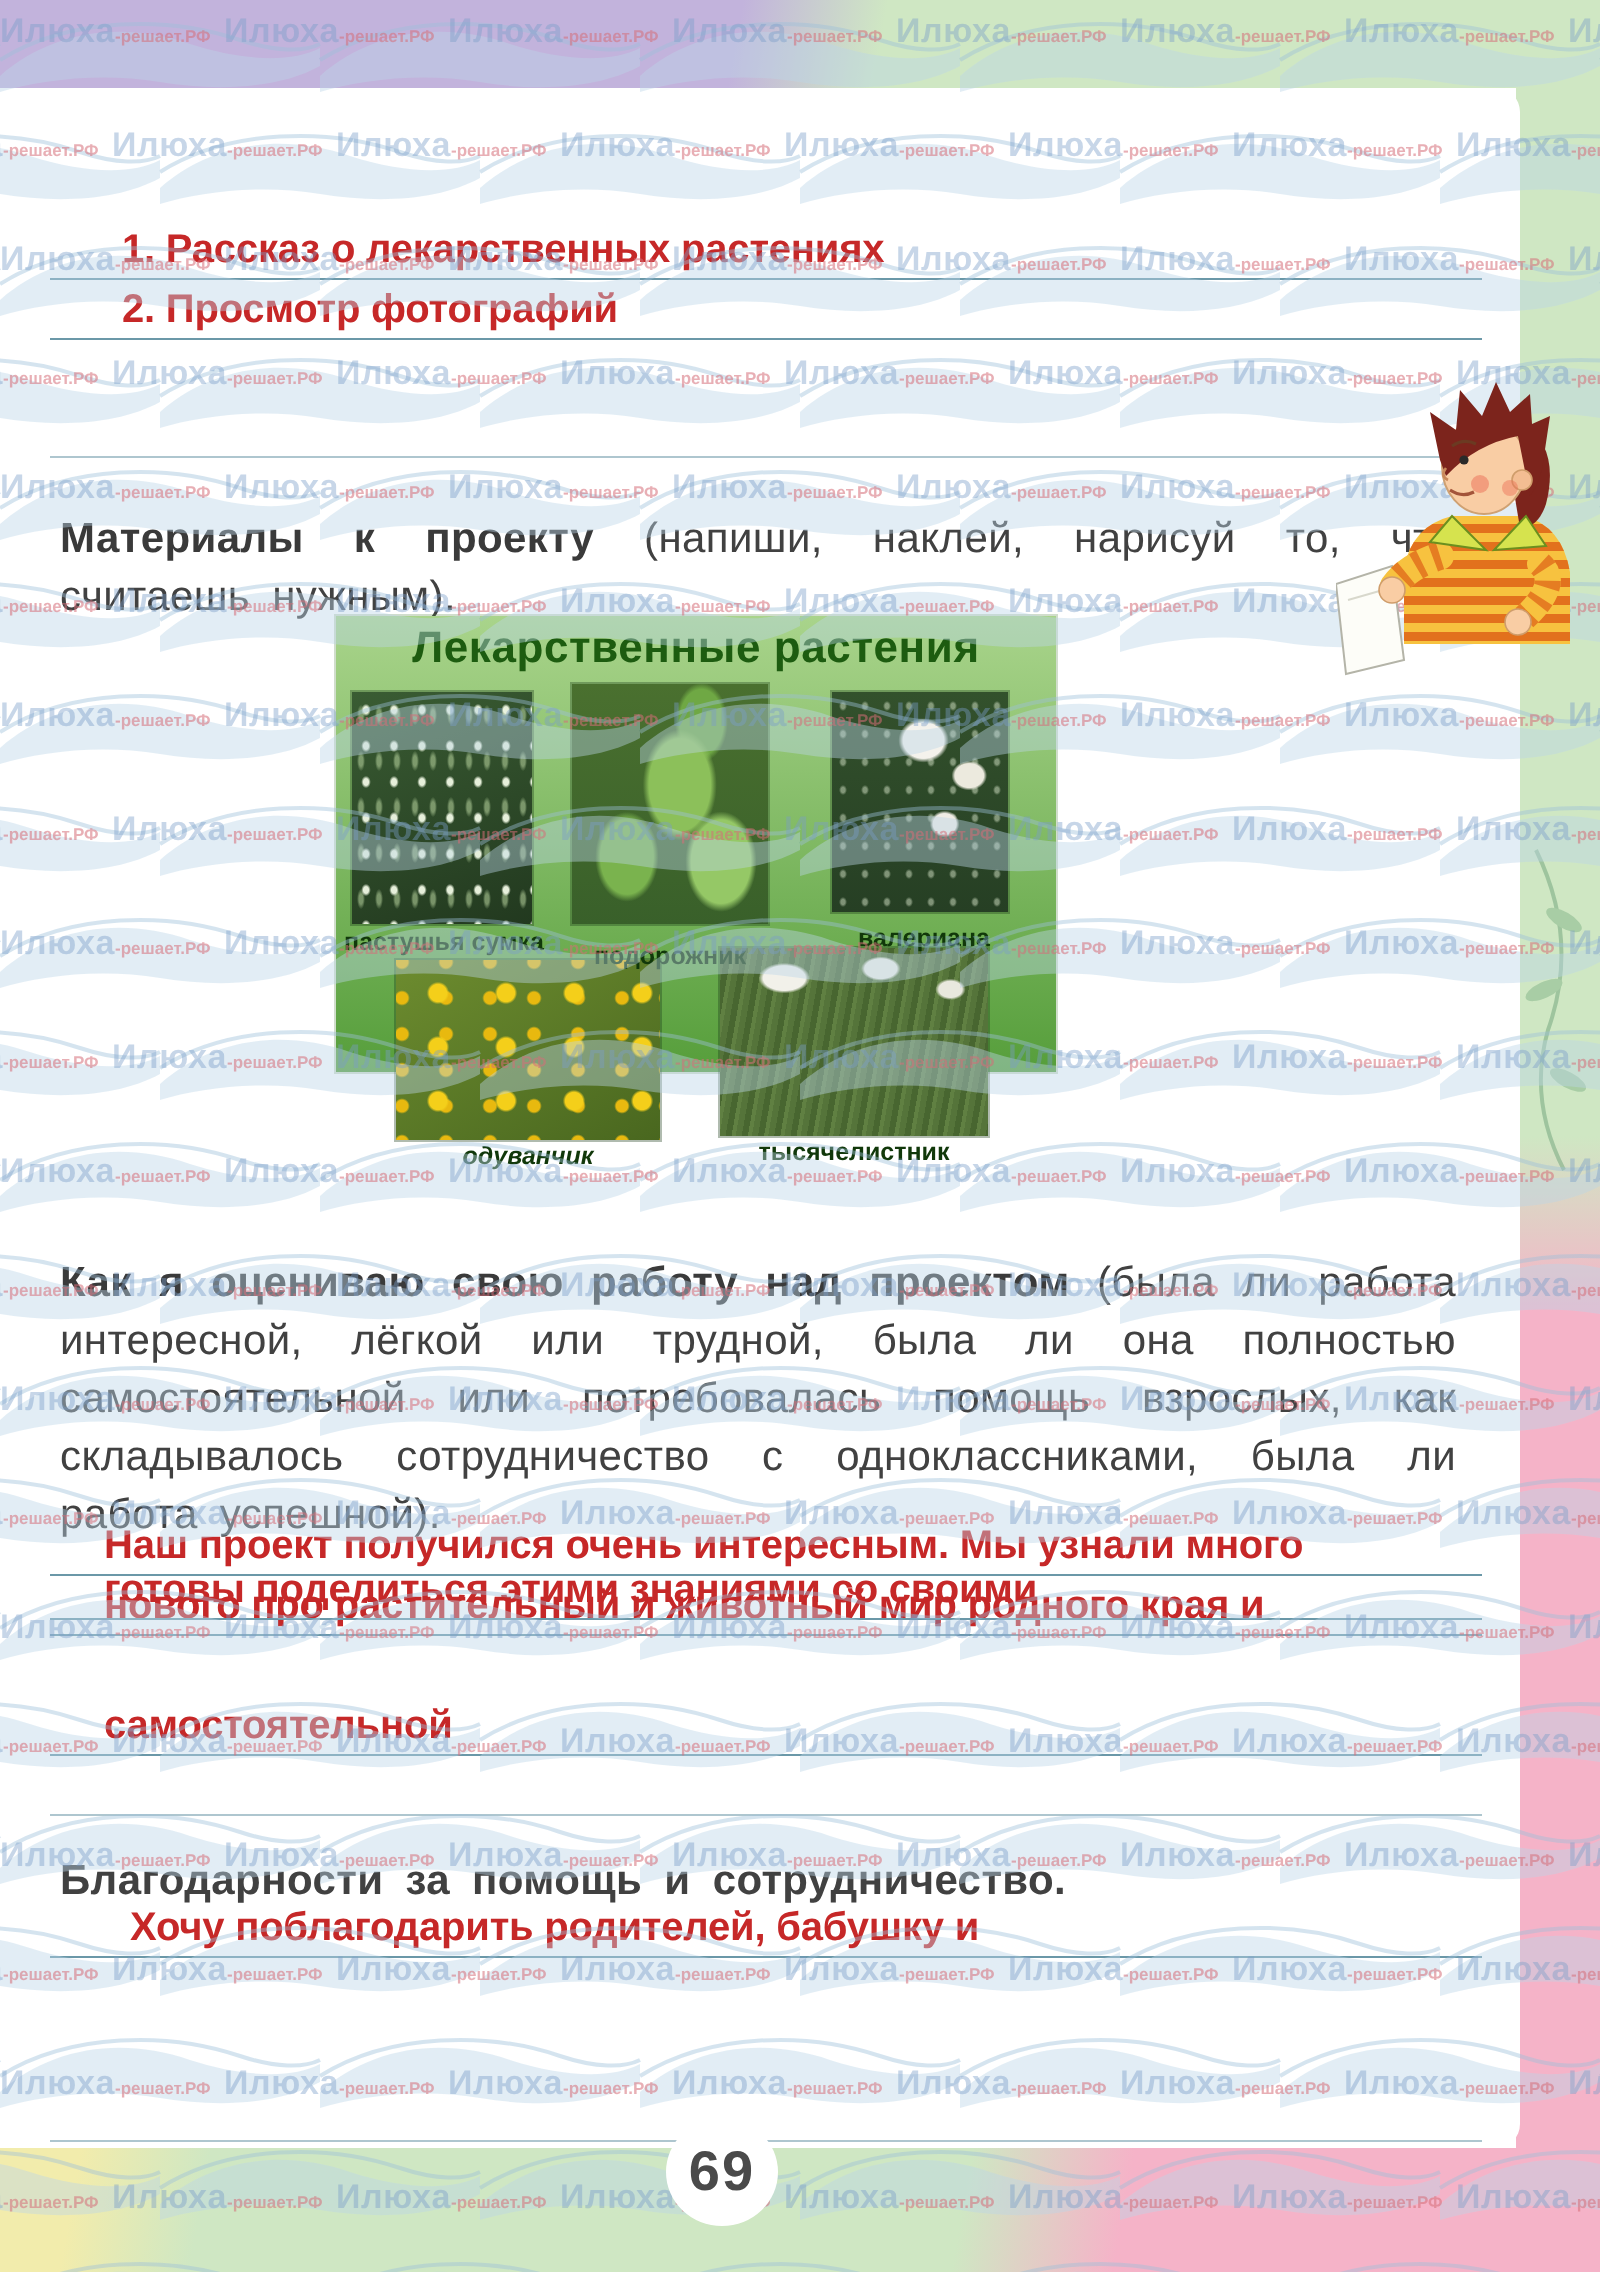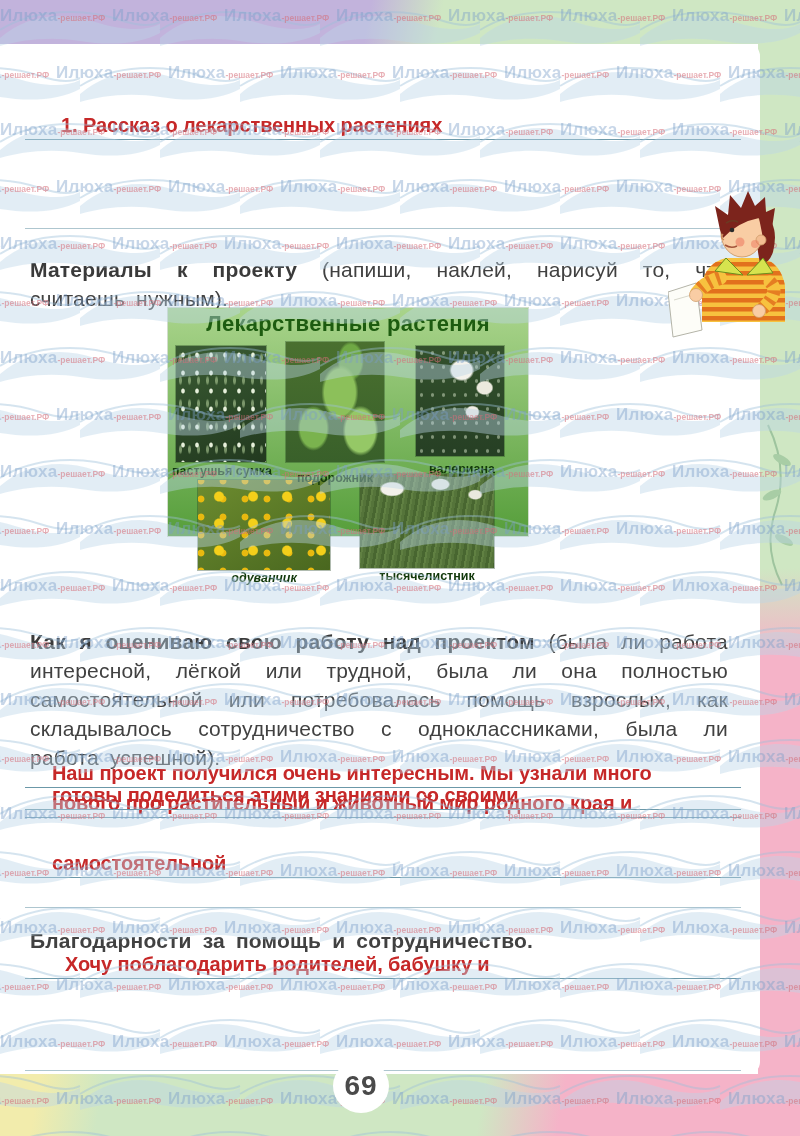--- a/index.html
+++ b/index.html
@@ -102,20 +102,23 @@
     <ellipse cx="22" cy="40" rx="10" ry="4" fill="#8fbc92" transform="rotate(30 22 40)"></ellipse>
     <ellipse cx="12" cy="75" rx="10" ry="4" fill="#8fbc92" transform="rotate(-25 12 75)"></ellipse>
     <ellipse cx="24" cy="120" rx="10" ry="4" fill="#8fbc92" transform="rotate(28 24 120)"></ellipse>
   </svg>
 
   <div class="content">
 
 
     <div class="rrow" style="top:65px">
       <span class="red">1. Рассказ о лекарственных растениях</span>
+      </div>
+    <div class="rrow" style="top:95px">
+      <span class="red">2. Просмотр фотографий</span>
       </div>
     <div class="rrow faint" style="top:154px"></div>
 
     <p class="para h-materials"><b>Материалы к проекту</b><span> (напиши, наклей, нарисуй то, что считаешь нужным).</span></p>
 
     <div class="plantbox">
       <div class="plant-title">Лекарственные растения</div>
       <div class="ph ph1"></div>
       <div class="ph ph2"></div>
       <div class="ph ph3"></div>

